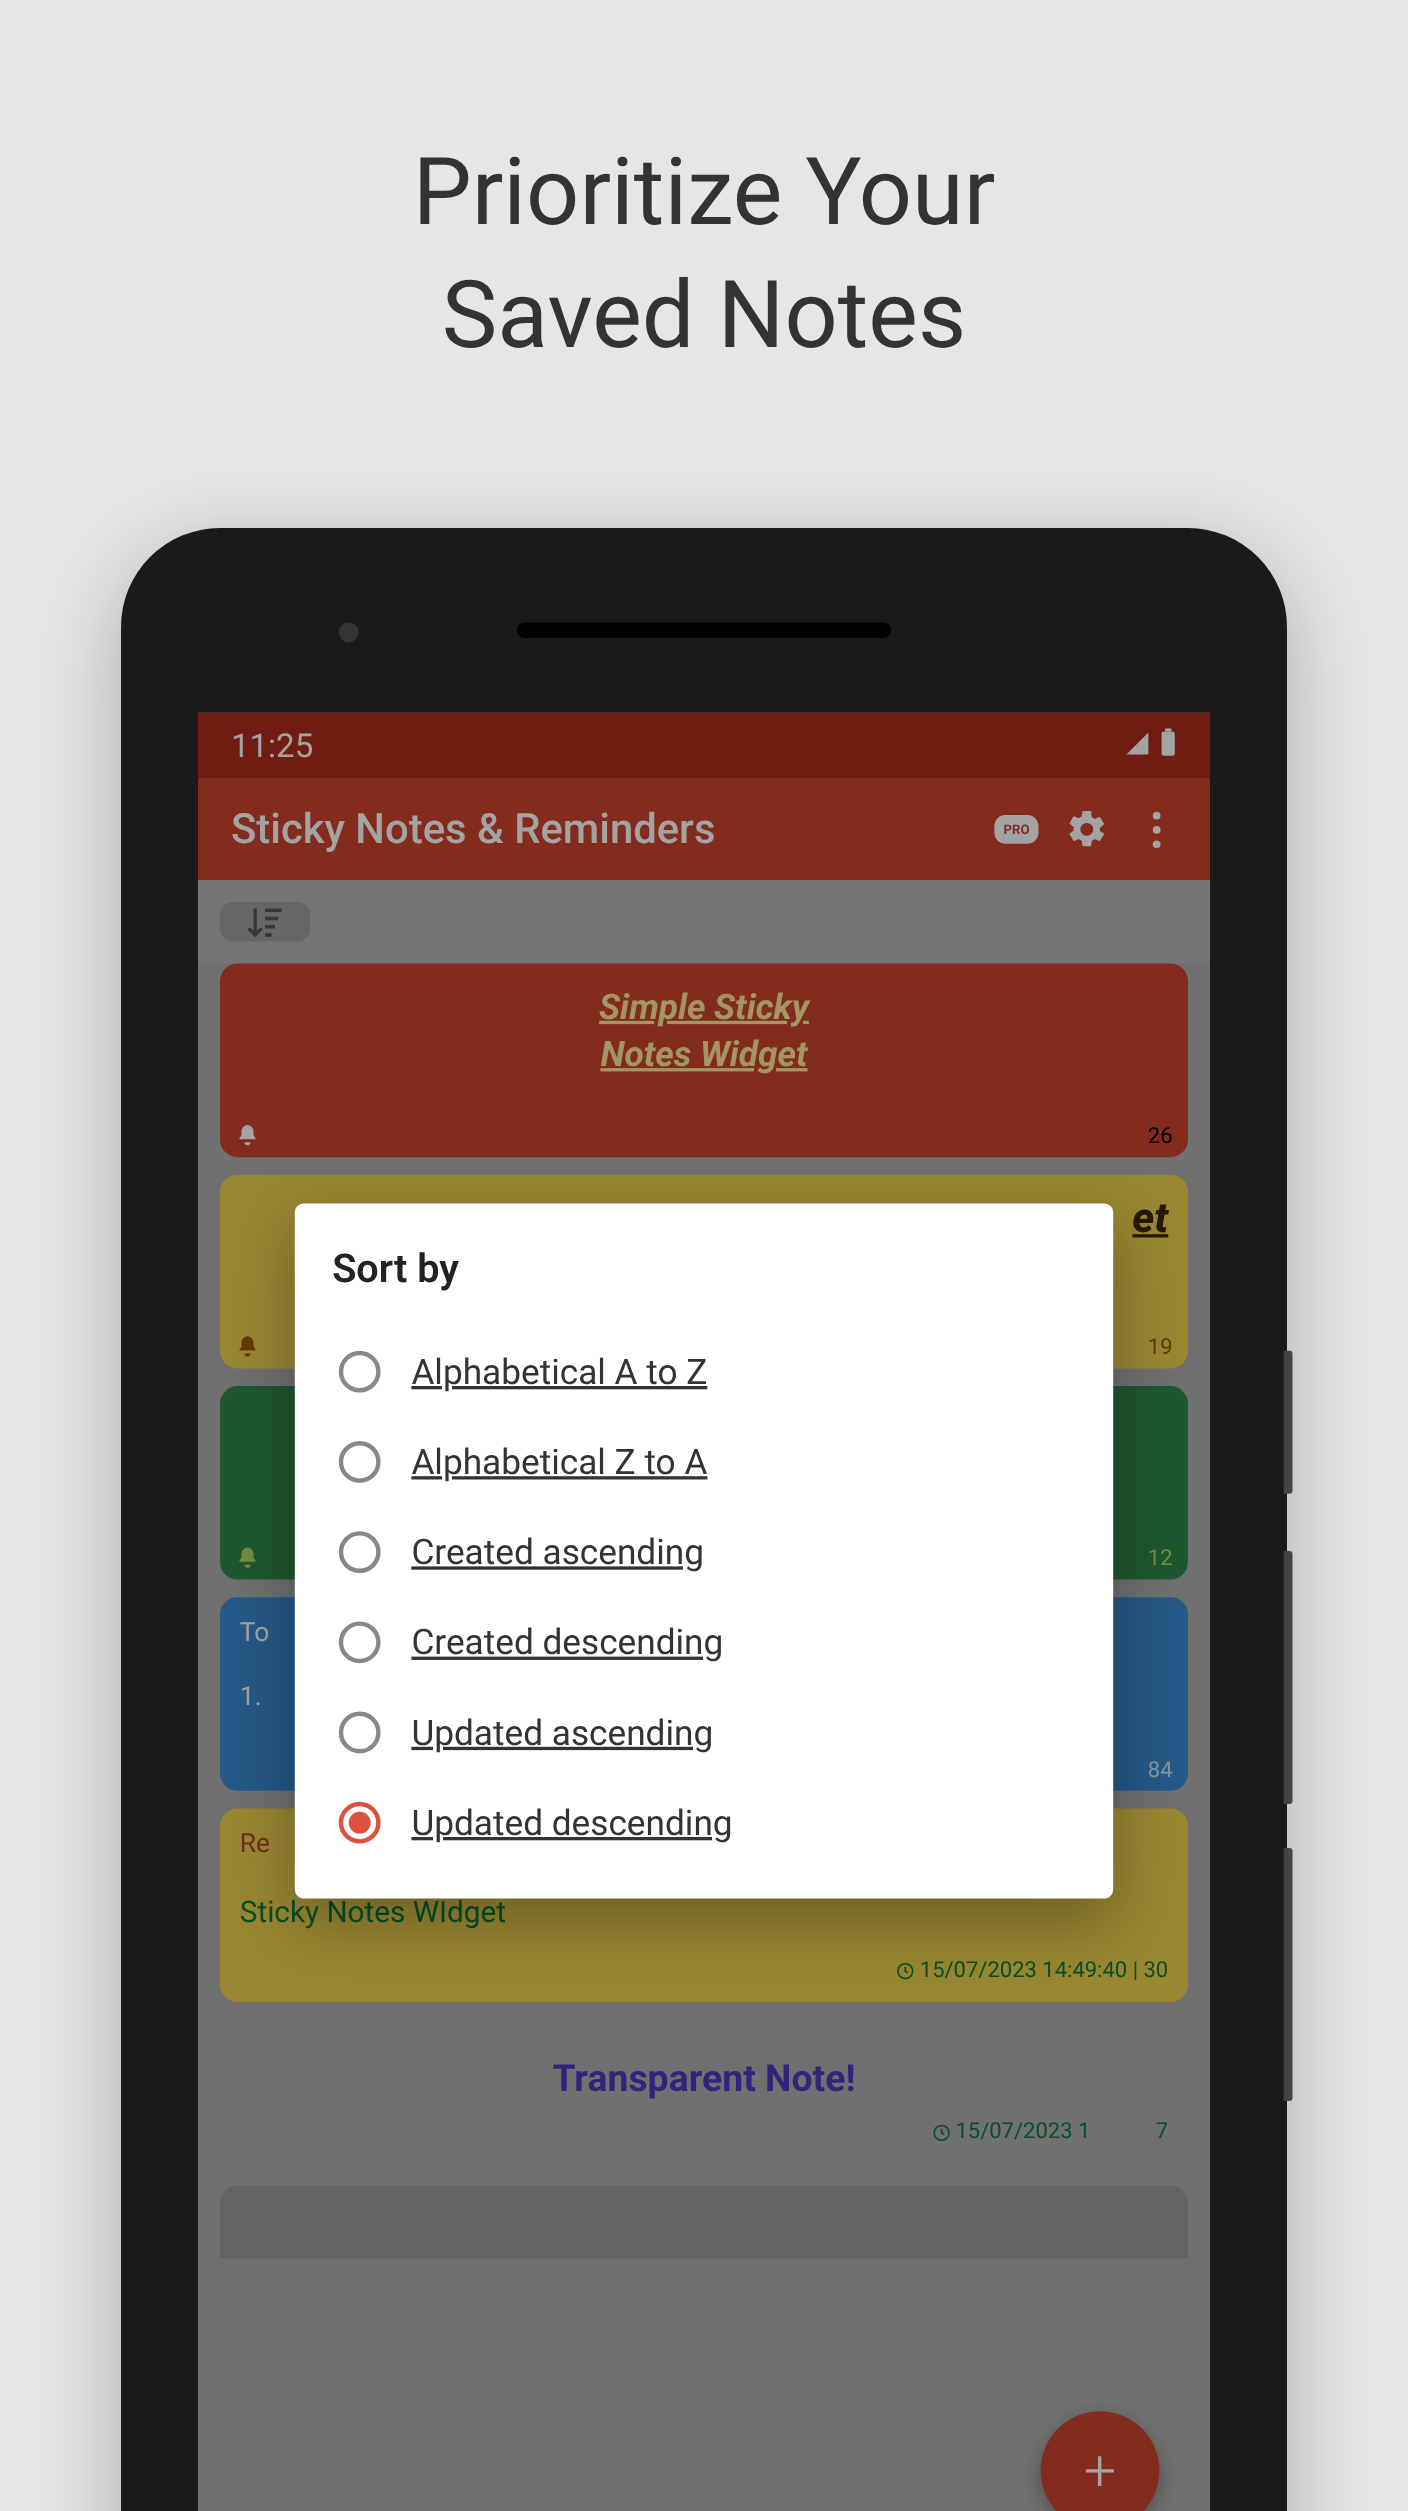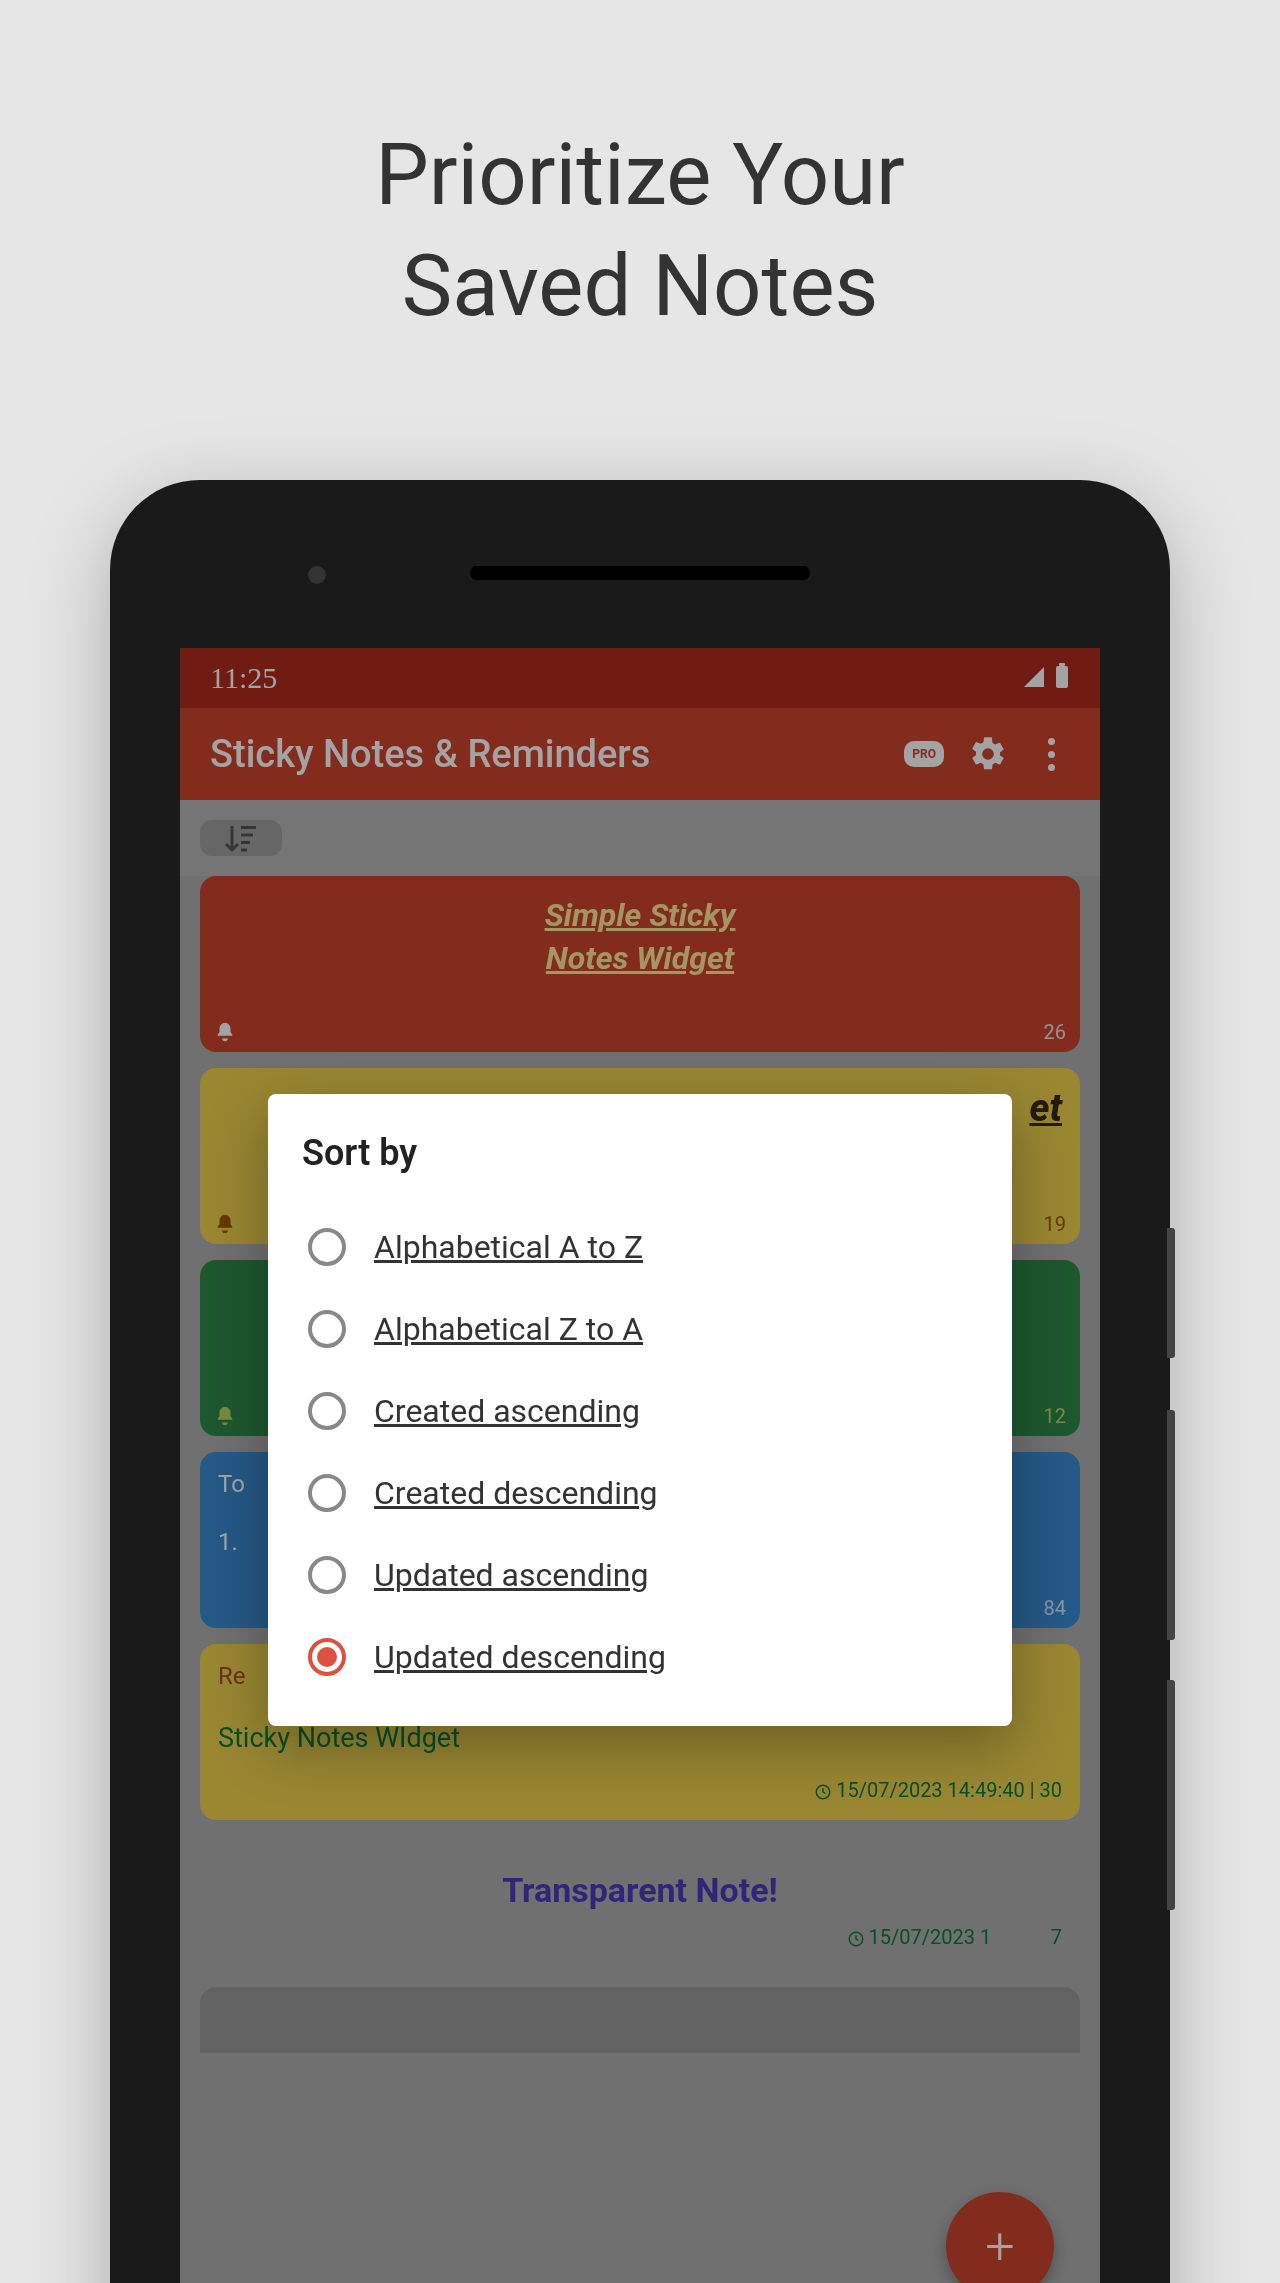--- a/index.html
+++ b/index.html
@@ -71,21 +71,21 @@
   .statusbar {
     height: 60px;
     background: #af2c1e;
     display: flex;
     align-items: center;
     justify-content: space-between;
     padding: 0 30px;
     color: #fff;
     font-size: 30px;
   }
-  .status-left { display: flex; align-items: center; gap: 10px; font-family: Liberation Serif, serif; }
+  .status-left { display: flex; align-items: center; gap: 10px; }
   .status-right { display: flex; align-items: center; gap: 8px; }
   .status-icon { display: inline-block; }
   .appbar {
     height: 92px;
     background: #cd4530;
     display: flex;
     align-items: center;
     padding: 0 30px;
     color: #fff;
     font-size: 38px;
@@ -161,21 +161,21 @@
   .note-footer {
     position: absolute;
     bottom: 8px;
     left: 14px;
     right: 14px;
     display: flex;
     justify-content: space-between;
     align-items: center;
     font-size: 20px;
   }
-  .note-red .note-footer { color: #e5e5e5; }
+  .note-red .note-footer { color: #000000; }
   .note-yellow .note-footer { color: #a05a00; }
   .note-green .note-footer { color: #b7dc66; }
   .note-blue .note-footer { color: #cfe8ff; }
   .note-yellow2 .note-footer { color: #0a7d3e; position: static; margin-top: 24px; justify-content: flex-end; }
   .note-transparent .note-footer { color: #0a7d3e; position: static; margin-top: 15px; justify-content: flex-end; }
   .hidden-note {
     height: 66px;
     margin: 0 20px;
     background: #9c9c9c;
     border-radius: 16px 16px 0 0;

